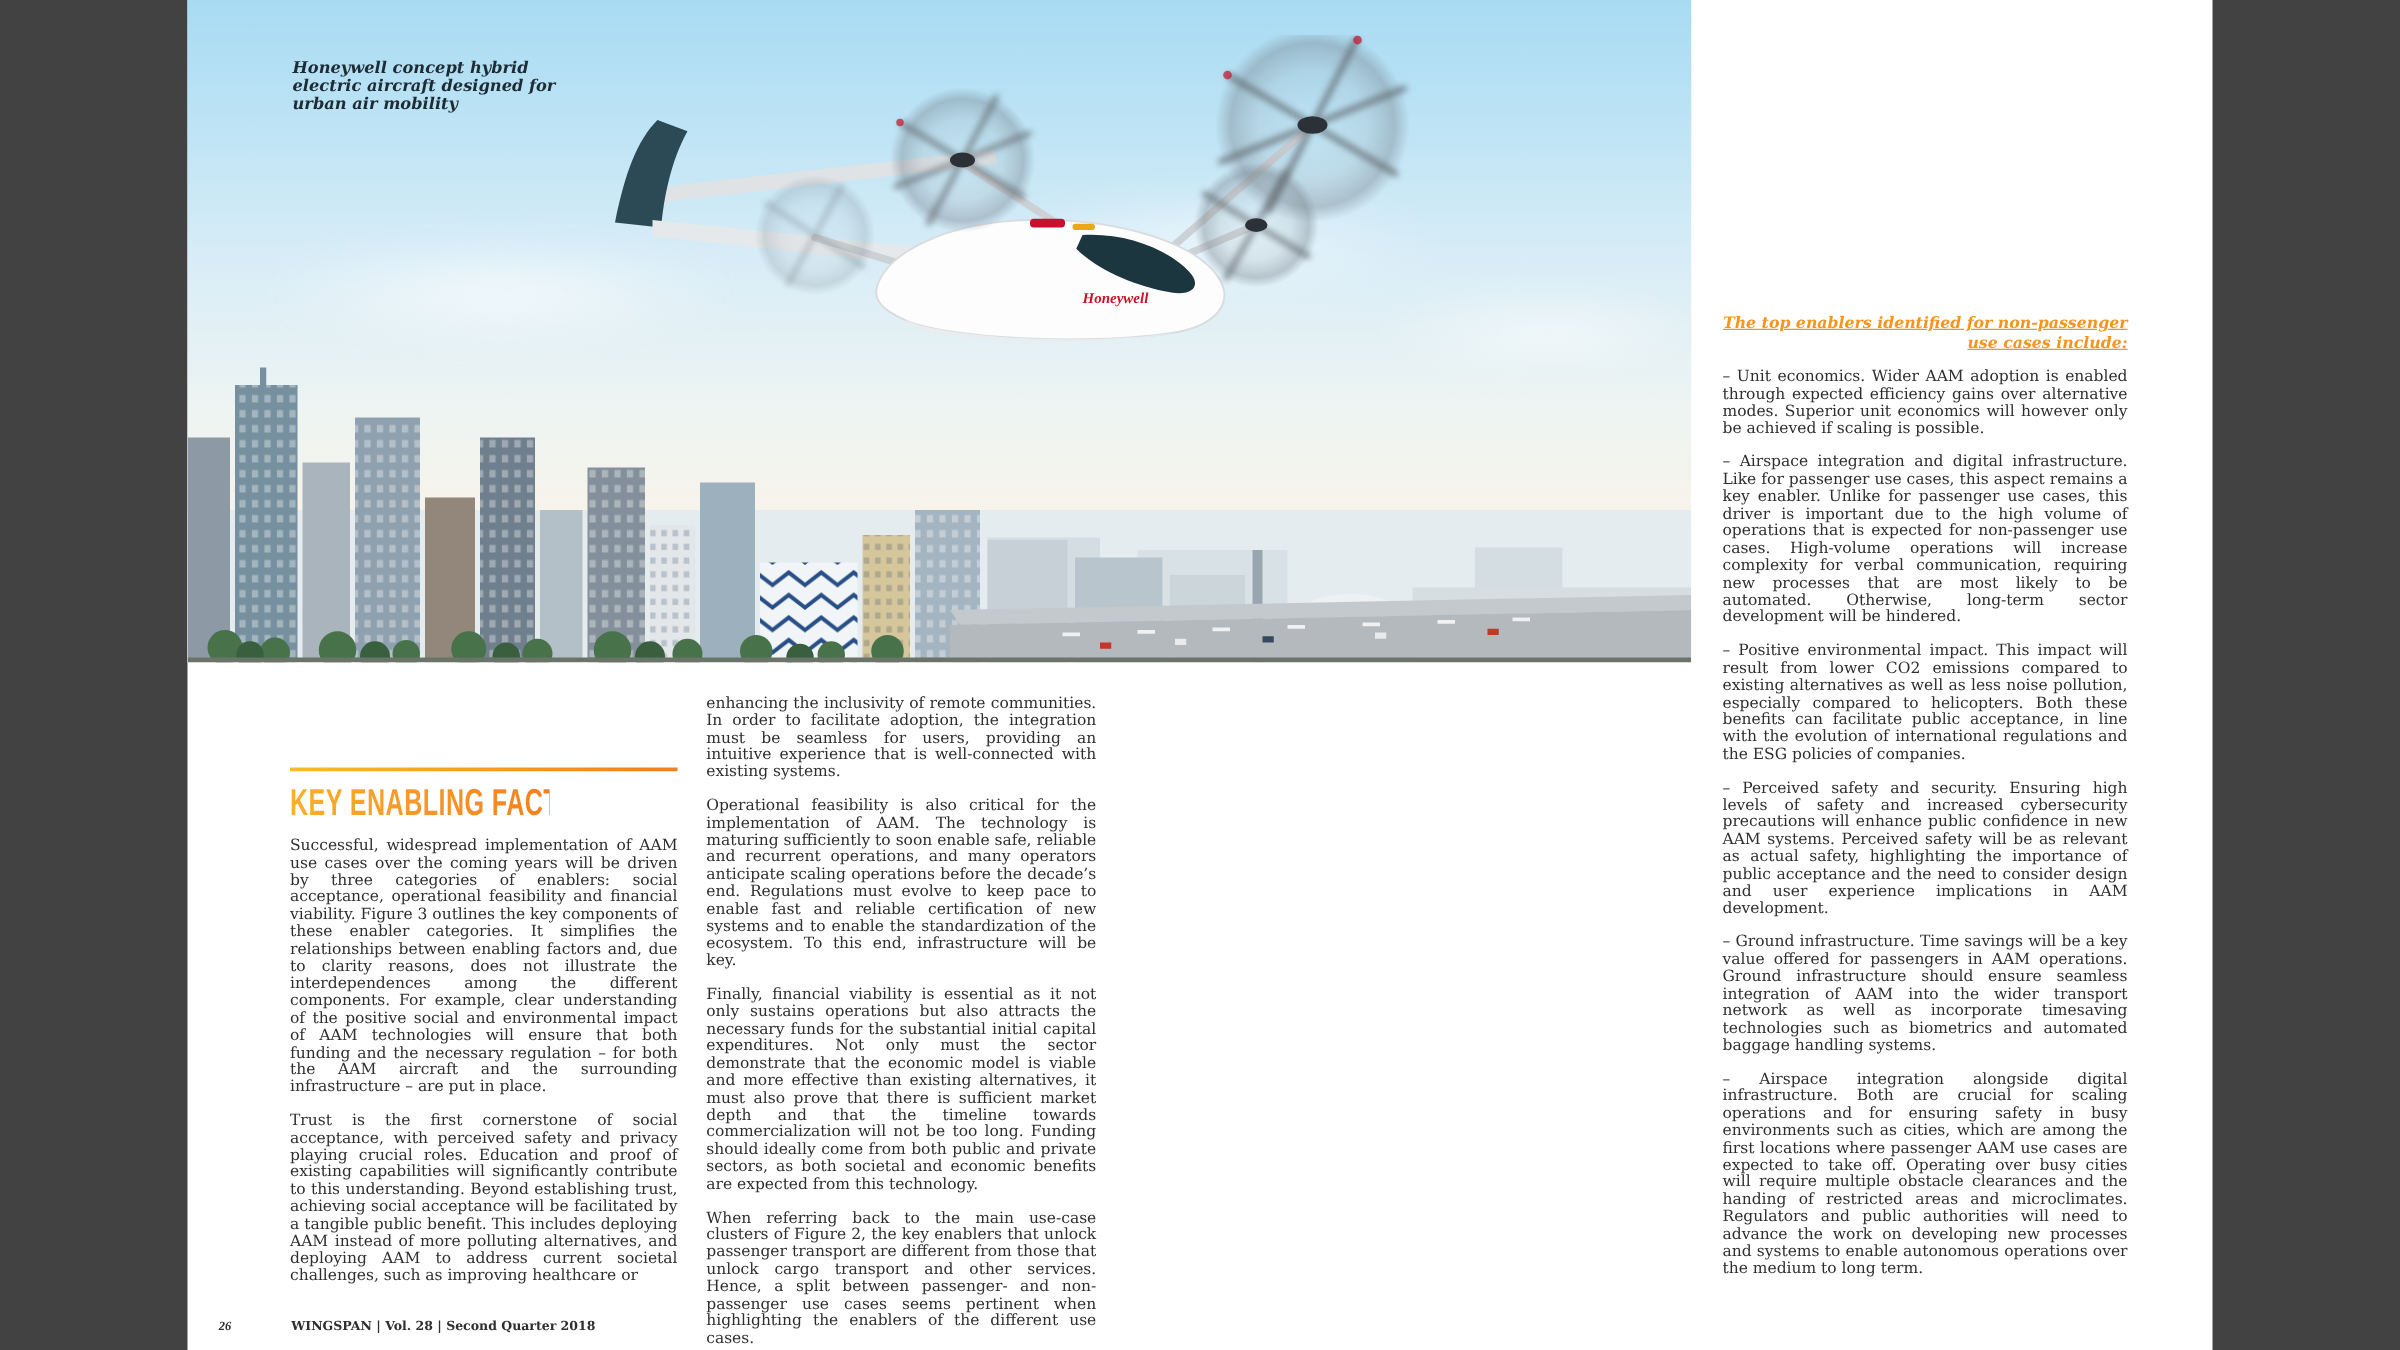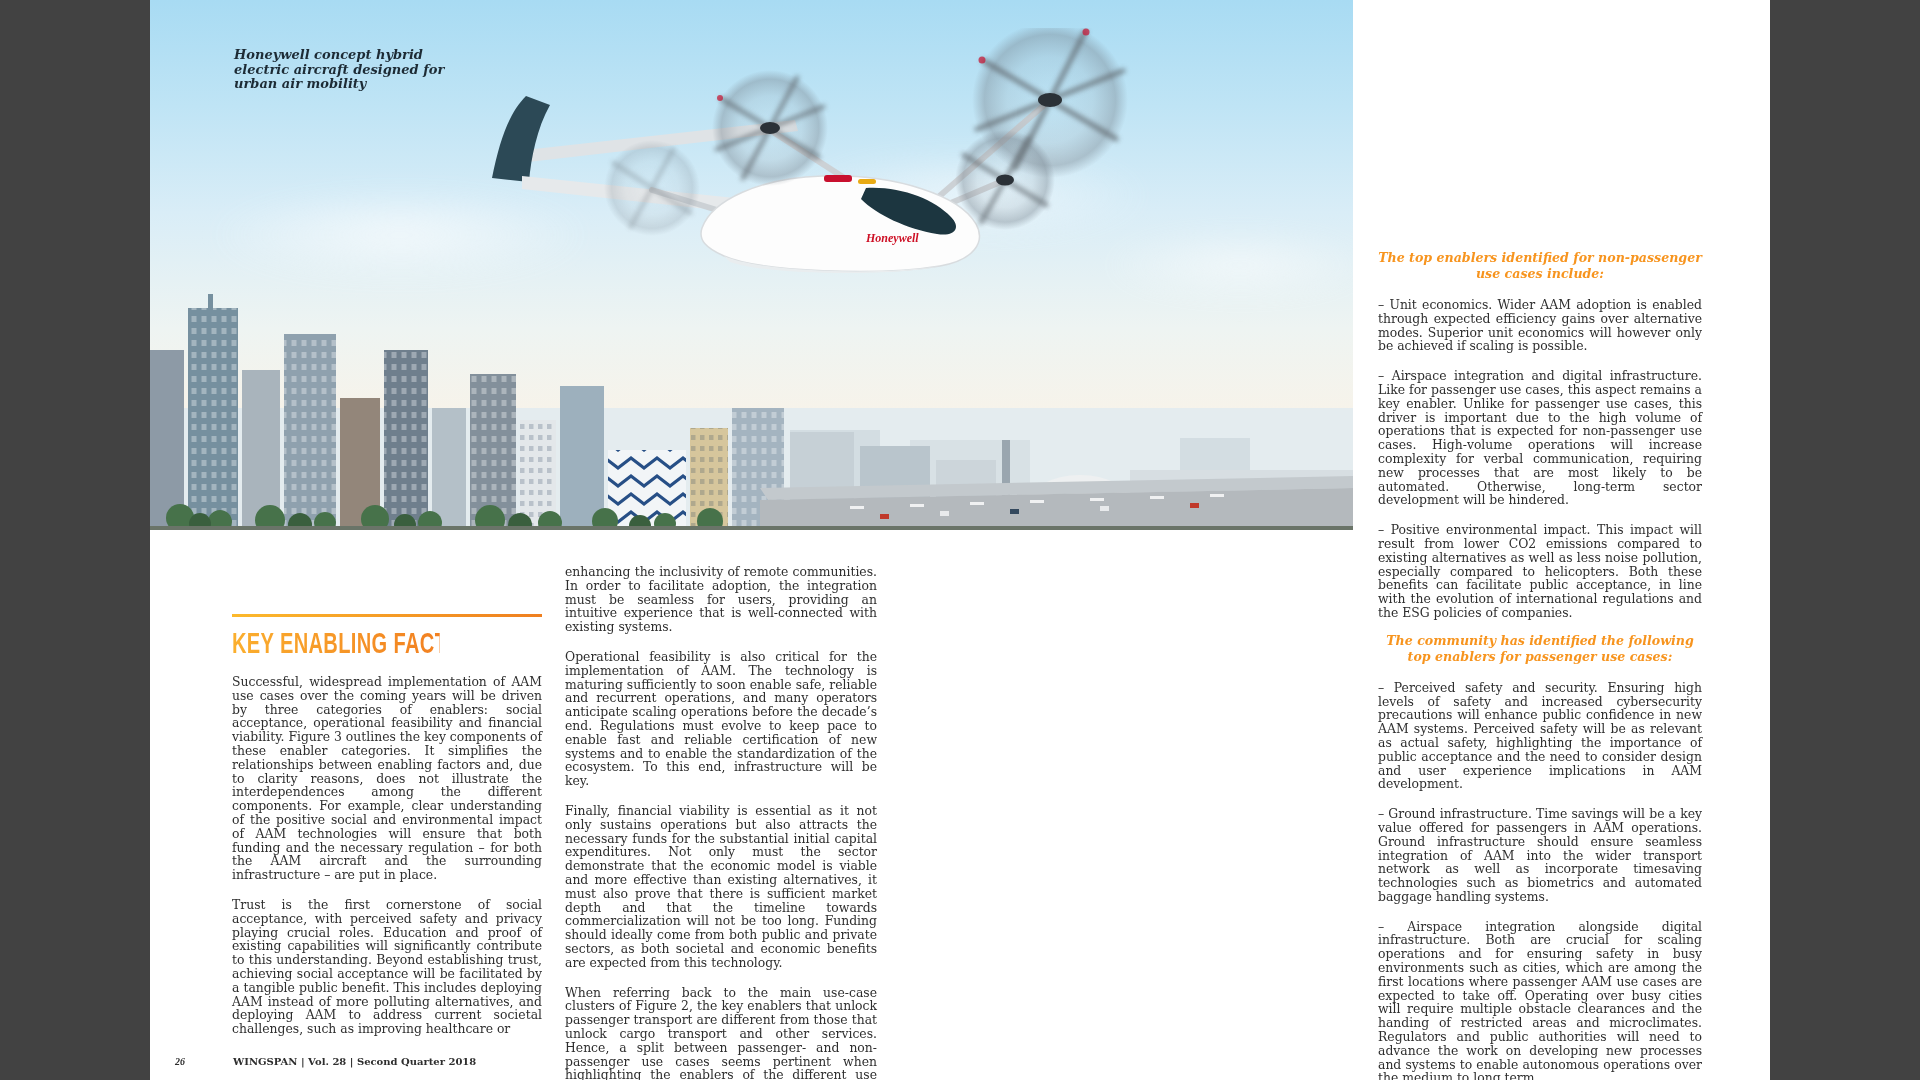--- a/index.html
+++ b/index.html
@@ -14,35 +14,35 @@
   .cloud.c1{left:60px;top:190px;width:380px;height:90px;opacity:.7;}
   .cloud.c2{left:640px;top:150px;width:360px;height:90px;opacity:.55;}
   .cloud.c3{left:950px;top:230px;width:280px;height:70px;opacity:.6;}
   .skyline{position:absolute;left:0;bottom:0;width:1203px;height:240px;display:block;}
   .aircraft{position:absolute;left:280px;top:28px;width:760px;height:262px;display:block;}
   .caption{position:absolute;left:84px;top:48px;font-style:italic;font-weight:600;
            font-size:13px;line-height:14.5px;color:#1d2b35;white-space:pre-line;}
 
   
   .col{position:absolute;color:#2e2e2e;font-size:12.4px;line-height:13.8px;text-align:justify;}
-  .col p{margin:16px 0 13px 0;}
+  .col p{margin:6px 0 13px 0;}
   .col1{left:82px;top:614px;width:310px;}
   .col2{left:415px;top:549px;width:312px;}
   .col3{left:1228px;top:250px;width:324px;}
 
   .rule{height:3px;width:100%;background:linear-gradient(90deg,#fcb92c,#ef7f1f);margin:0 0 9px 0;}
   .headline{margin:0 0 10px 0;font-family:"Liberation Sans","DejaVu Sans",sans-serif;
             font-weight:bold;font-size:30px;line-height:33px;letter-spacing:.5px;
             white-space:nowrap;transform:scaleX(.67);transform-origin:0 50%;
             color:#f59c1c;}
   @supports (-webkit-background-clip:text){
     .headline{background:linear-gradient(90deg,#fbaf2e,#f28021);-webkit-background-clip:text;-webkit-text-fill-color:transparent;}
   }
   .sub{margin:0 0 12px 0;font-size:12.6px;line-height:16px;font-weight:bold;font-style:italic;
-       color:#f7941e;text-align:center;}
+       color:#f7941e;text-align:right;text-decoration:underline;}
   .sub.second{margin-top:13px;}
 
   
   .footer{position:absolute;left:0;top:1056px;width:100%;height:20px;font-size:10px;font-weight:bold;color:#2e2e2e;}
   .footer .pagenum{position:absolute;left:25px;top:0;font-style:italic;font-family:Liberation Serif, serif;}
   .footer .fmeta{position:absolute;left:83px;top:0;}
   .footer .pub{}
 </style>
 </head>
 <body>
@@ -235,21 +235,20 @@
       <p>Operational feasibility is also critical for the implementation of AAM. The technology is maturing sufficiently to soon enable safe, reliable and recurrent operations, and many operators anticipate scaling operations before the decade’s end. Regulations must evolve to keep pace to enable fast and reliable certification of new systems and to enable the standardization of the ecosystem. To this end, infrastructure will be key.</p>
       <p>Finally, financial viability is essential as it not only sustains operations but also attracts the necessary funds for the substantial initial capital expenditures. Not only must the sector demonstrate that the economic model is viable and more effective than existing alternatives, it must also prove that there is sufficient market depth and that the timeline towards commercialization will not be too long. Funding should ideally come from both public and private sectors, as both societal and economic benefits are expected from this technology.</p>
       <p>When referring back to the main use-case clusters of Figure 2, the key enablers that unlock passenger transport are different from those that unlock cargo transport and other services. Hence, a split between passenger- and non-passenger use cases seems pertinent when highlighting the enablers of the different use cases.</p>
     </section>
 
     <section class="col col3">
       <h3 class="sub">The top enablers identified for non-passenger use cases include:</h3>
       <p>– Unit economics. Wider AAM adoption is enabled through expected efficiency gains over alternative modes. Superior unit economics will however only be achieved if scaling is possible.</p>
       <p>– Airspace integration and digital infrastructure. Like for passenger use cases, this aspect remains a key enabler. Unlike for passenger use cases, this driver is important due to the high volume of operations that is expected for non-passenger use cases. High-volume operations will increase complexity for verbal communication, requiring new processes that are most likely to be automated. Otherwise, long-term sector development will be hindered.</p>
       <p>– Positive environmental impact. This impact will result from lower CO2 emissions compared to existing alternatives as well as less noise pollution, especially compared to helicopters. Both these benefits can facilitate public acceptance, in line with the evolution of international regulations and the ESG policies of companies.</p>
-      <h3 class="sub second">The community has identified the following top enablers for passenger use cases:</h3>
       <p>– Perceived safety and security. Ensuring high levels of safety and increased cybersecurity precautions will enhance public confidence in new AAM systems. Perceived safety will be as relevant as actual safety, highlighting the importance of public acceptance and the need to consider design and user experience implications in AAM development.</p>
       <p>– Ground infrastructure. Time savings will be a key value offered for passengers in AAM operations. Ground infrastructure should ensure seamless integration of AAM into the wider transport network as well as incorporate timesaving technologies such as biometrics and automated baggage handling systems.</p>
       <p>– Airspace integration alongside digital infrastructure. Both are crucial for scaling operations and for ensuring safety in busy environments such as cities, which are among the first locations where passenger AAM use cases are expected to take off. Operating over busy cities will require multiple obstacle clearances and the handing of restricted areas and microclimates. Regulators and public authorities will need to advance the work on developing new processes and systems to enable autonomous operations over the medium to long term.</p>
     </section>
 
     <div class="footer">
       <span class="pagenum">26</span>
       <span class="fmeta"><span class="pub">WINGSPAN</span><span> | Vol. 28 | Second Quarter 2018</span></span>
     </div>
 

